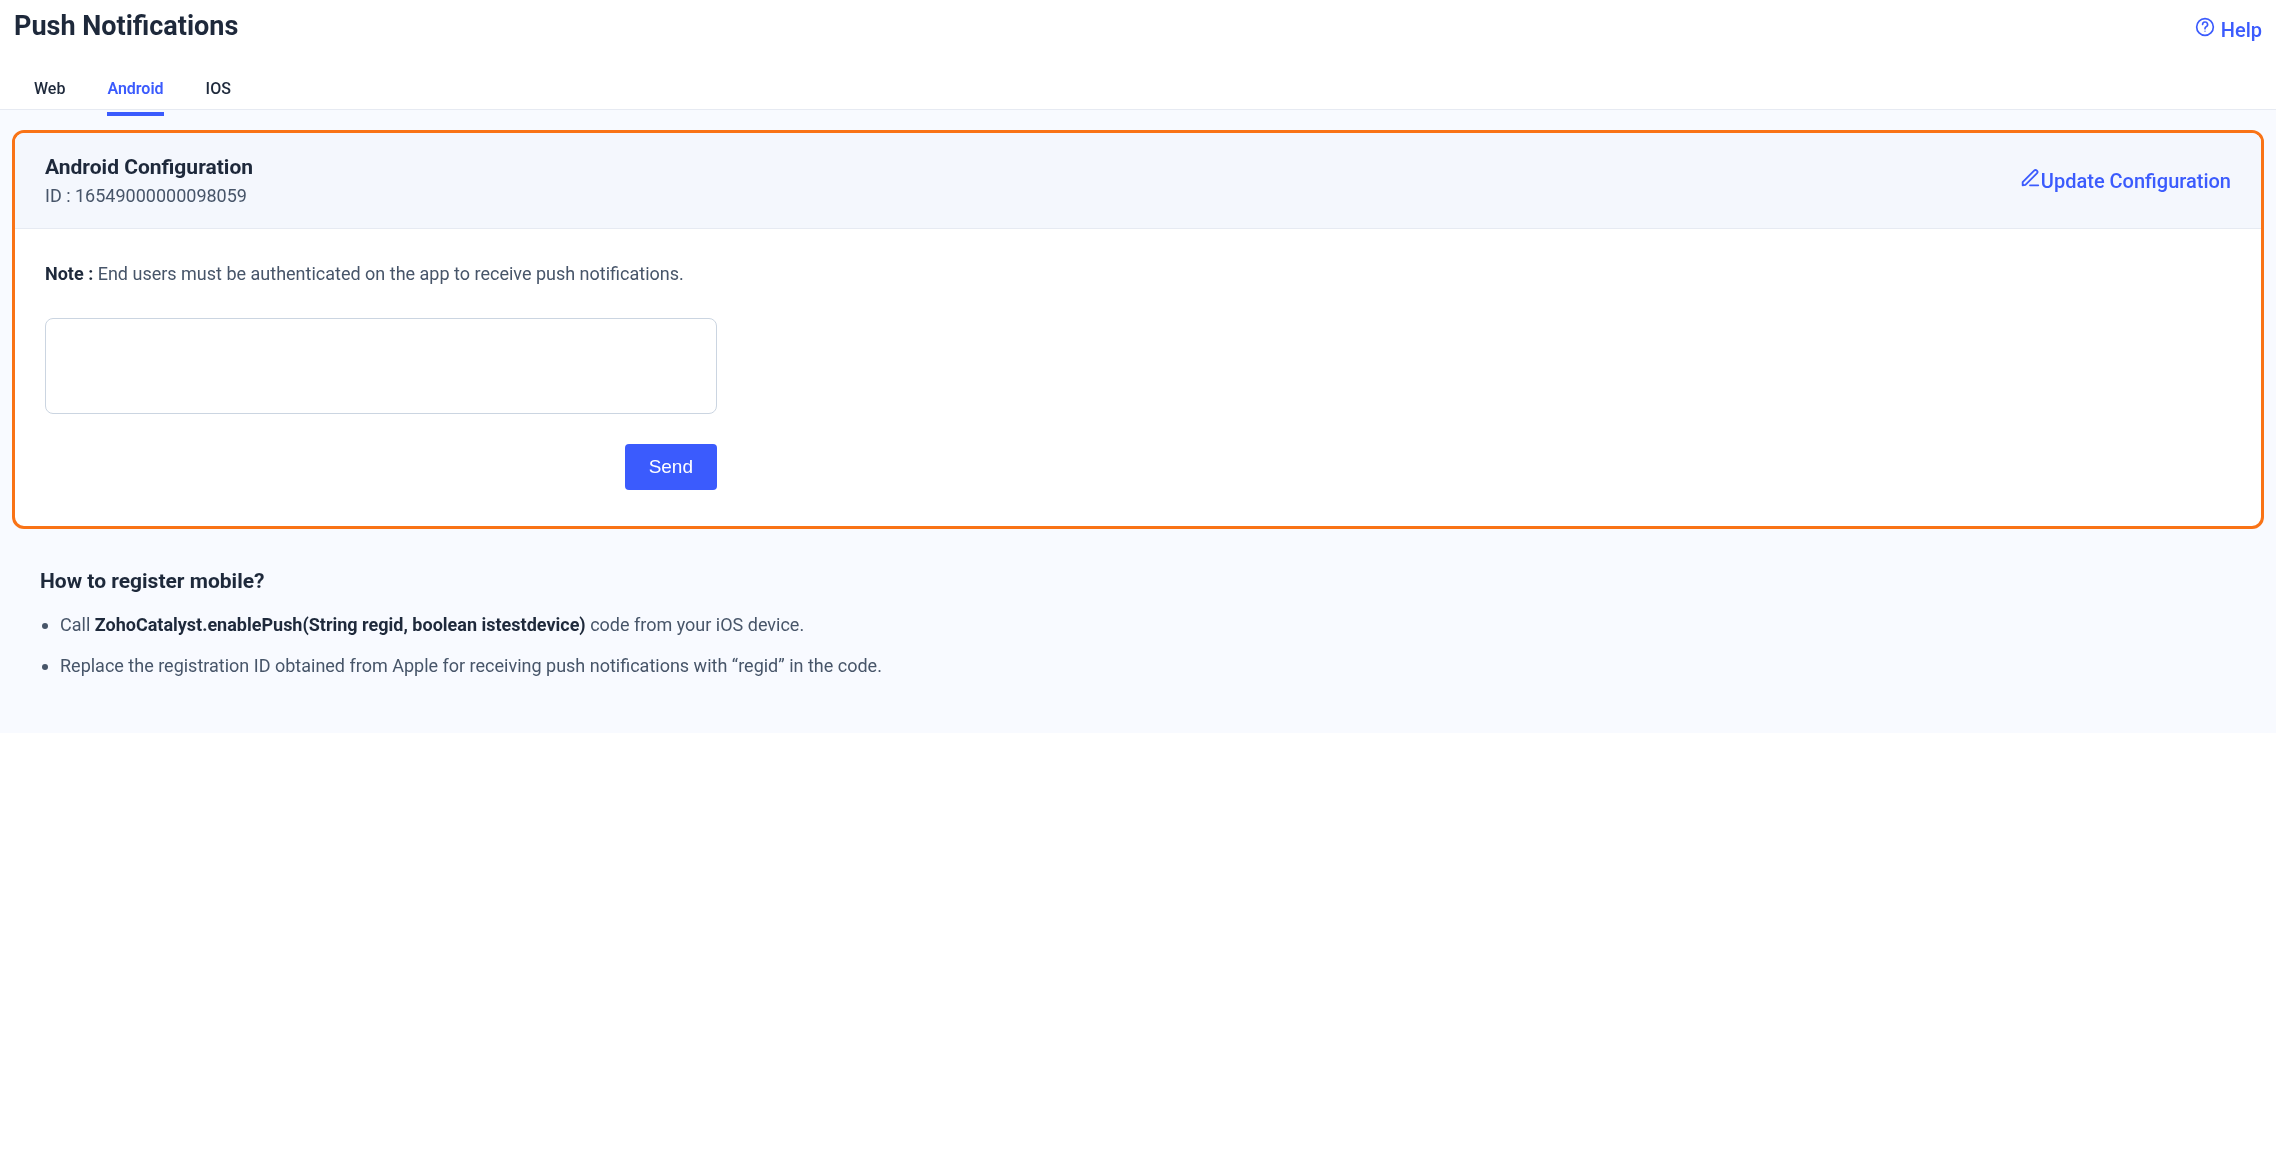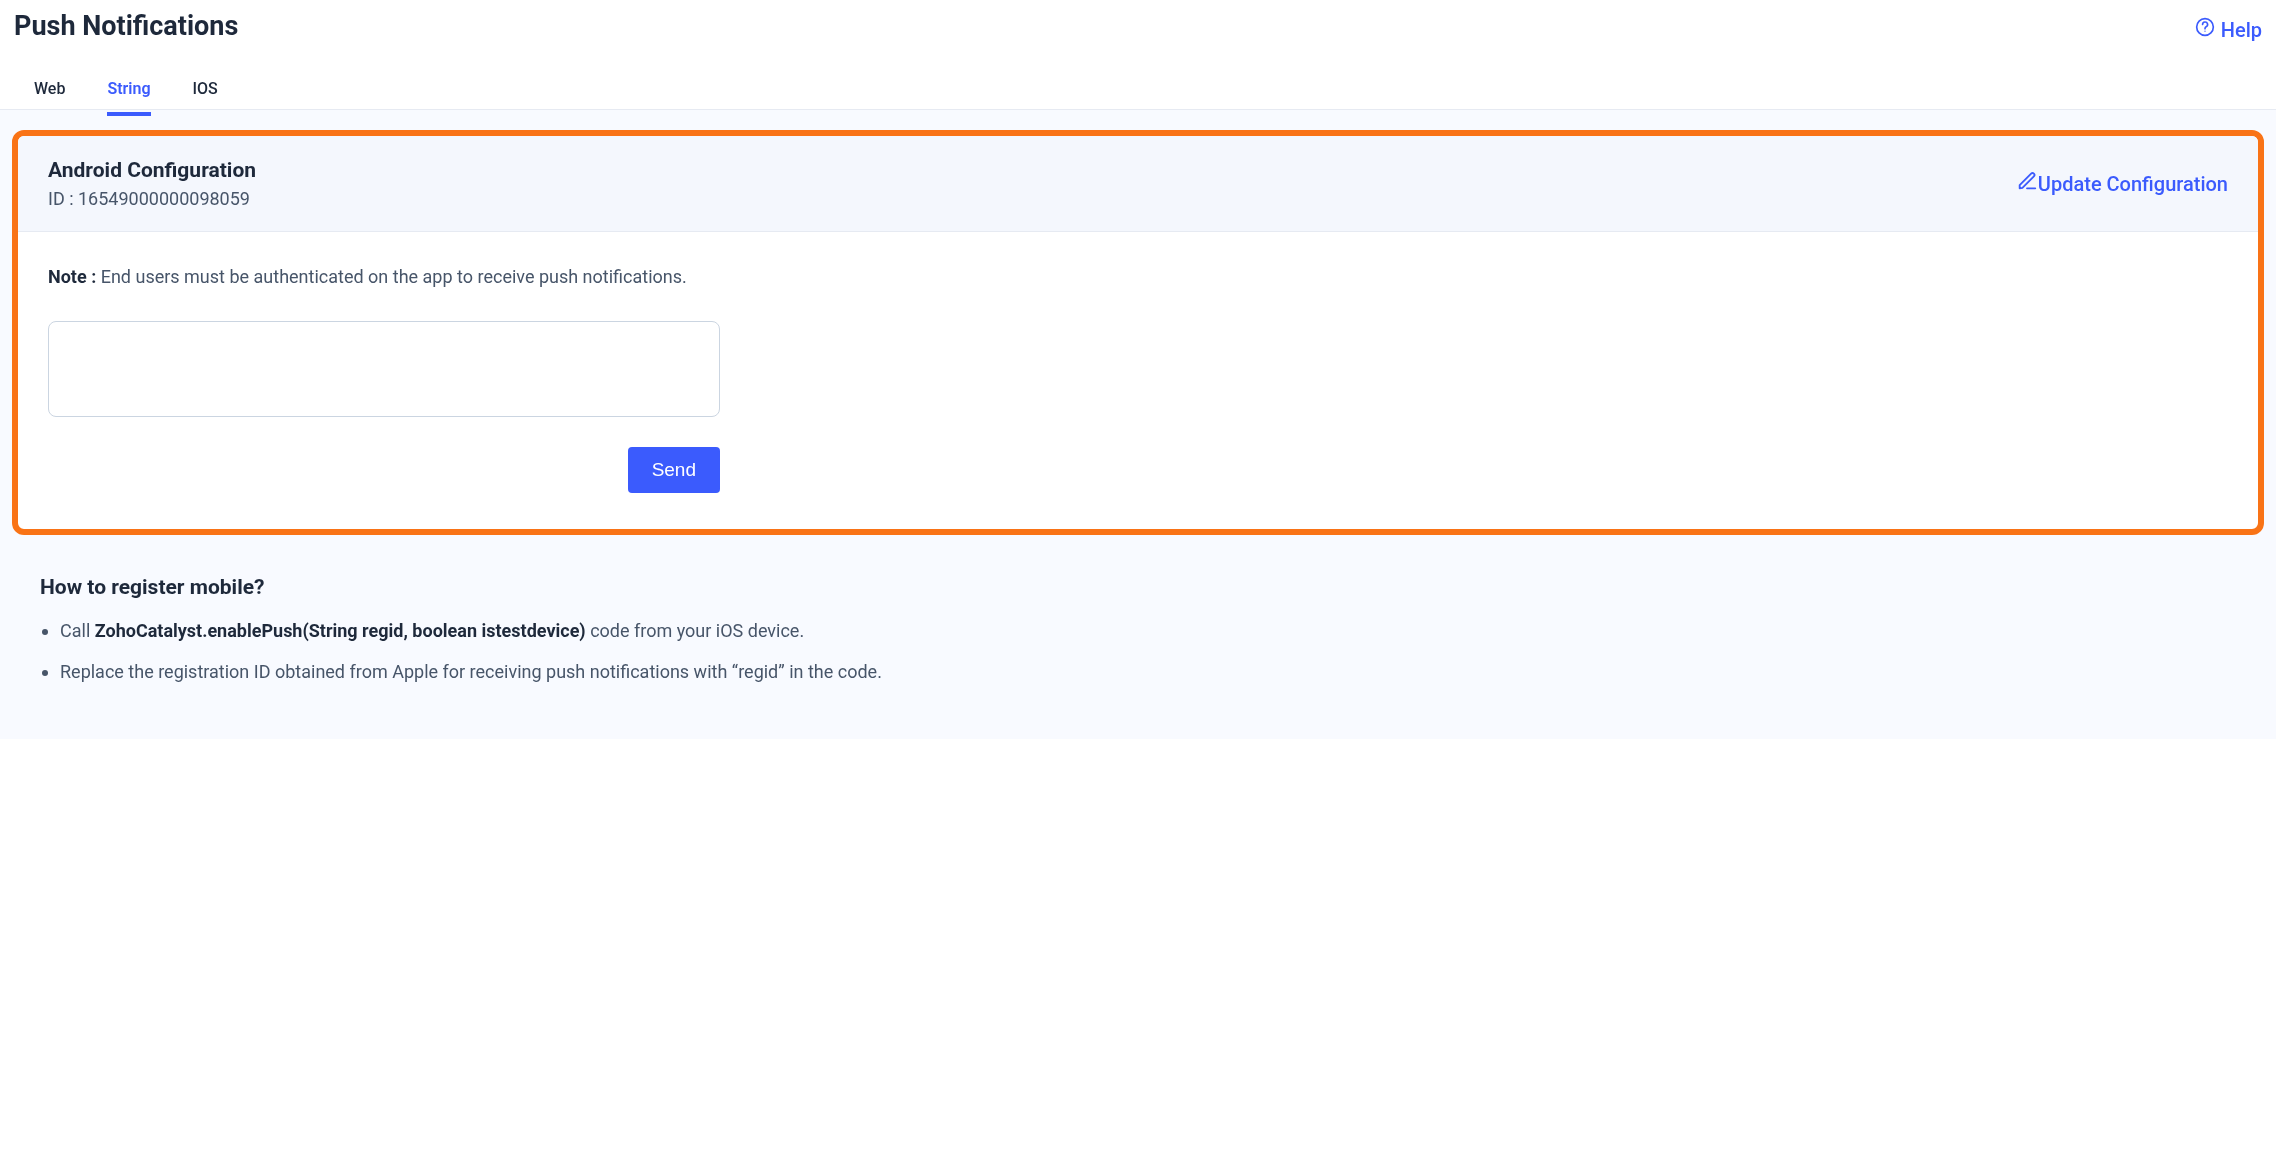--- a/index.html
+++ b/index.html
@@ -58,21 +58,21 @@
   }
 
   
   .content-area {
     background: #f8faff;
     padding: 20px 12px 40px 12px;
     min-height: 600px;
   }
   .card-outer {
     background: #ffffff;
-    border: 6px solid #f97316;
+    border: 3px solid #f97316;
     border-radius: 12px;
     overflow: hidden;
   }
 
   
   .config-header {
     background: #f4f7fd;
     border-bottom: 1px solid #e6eaf2;
     display: flex;
     justify-content: space-between;
@@ -193,21 +193,21 @@
         <path d="M9.1 9a3 3 0 1 1 4.27 2.72c-.9.45-1.37 1.34-1.37 2.28"></path>
         <circle cx="12" cy="17" r="0.8" fill="#3b5bfd" stroke="none"></circle>
       </svg>
     </span>
     <span>Help</span>
   </a>
 </div>
 
 <div class="tabs">
   <div class="tab">Web</div>
-  <div class="tab active">String</div>
+  <div class="tab active">Android</div>
   <div class="tab">IOS</div>
 </div>
 
 <div class="content-area">
 
   <div class="card-outer">
 
     <div class="config-header">
       <div class="config-header-left">
         <div class="config-title">Android Configuration</div>

